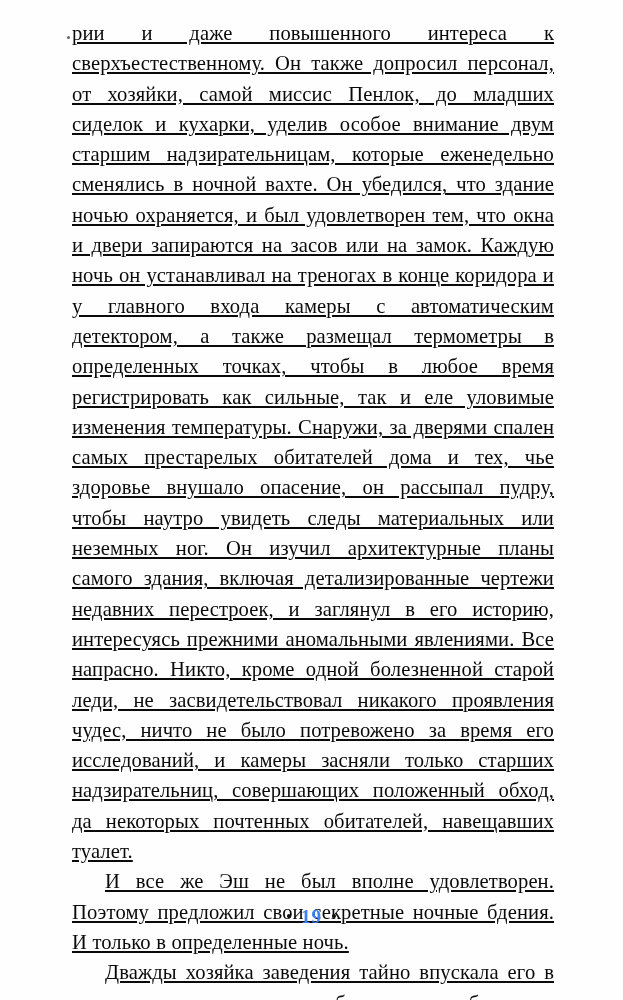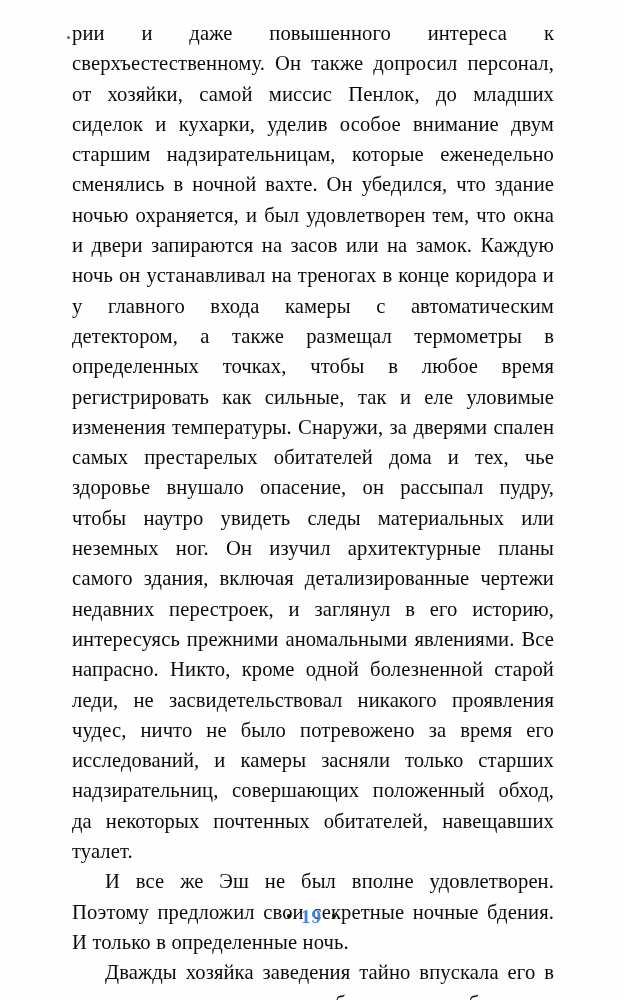--- a/index.html
+++ b/index.html
@@ -39,20 +39,21 @@
     margin: 0;
     padding: 0;
     font-size: 20.6px;
     line-height: 30.3px;
     text-align: justify;
     text-justify: inter-word;
     color: #0a0a0a;
     letter-spacing: 0.1px;
     word-spacing: 0.2px;
     hyphens: manual;
+    text-decoration: underline;
   }
   .para.continuation {
     text-indent: 0;
   }
   .para.indented {
     text-indent: 33px;
   }
 
   
   .para { text-align-last: left; }

